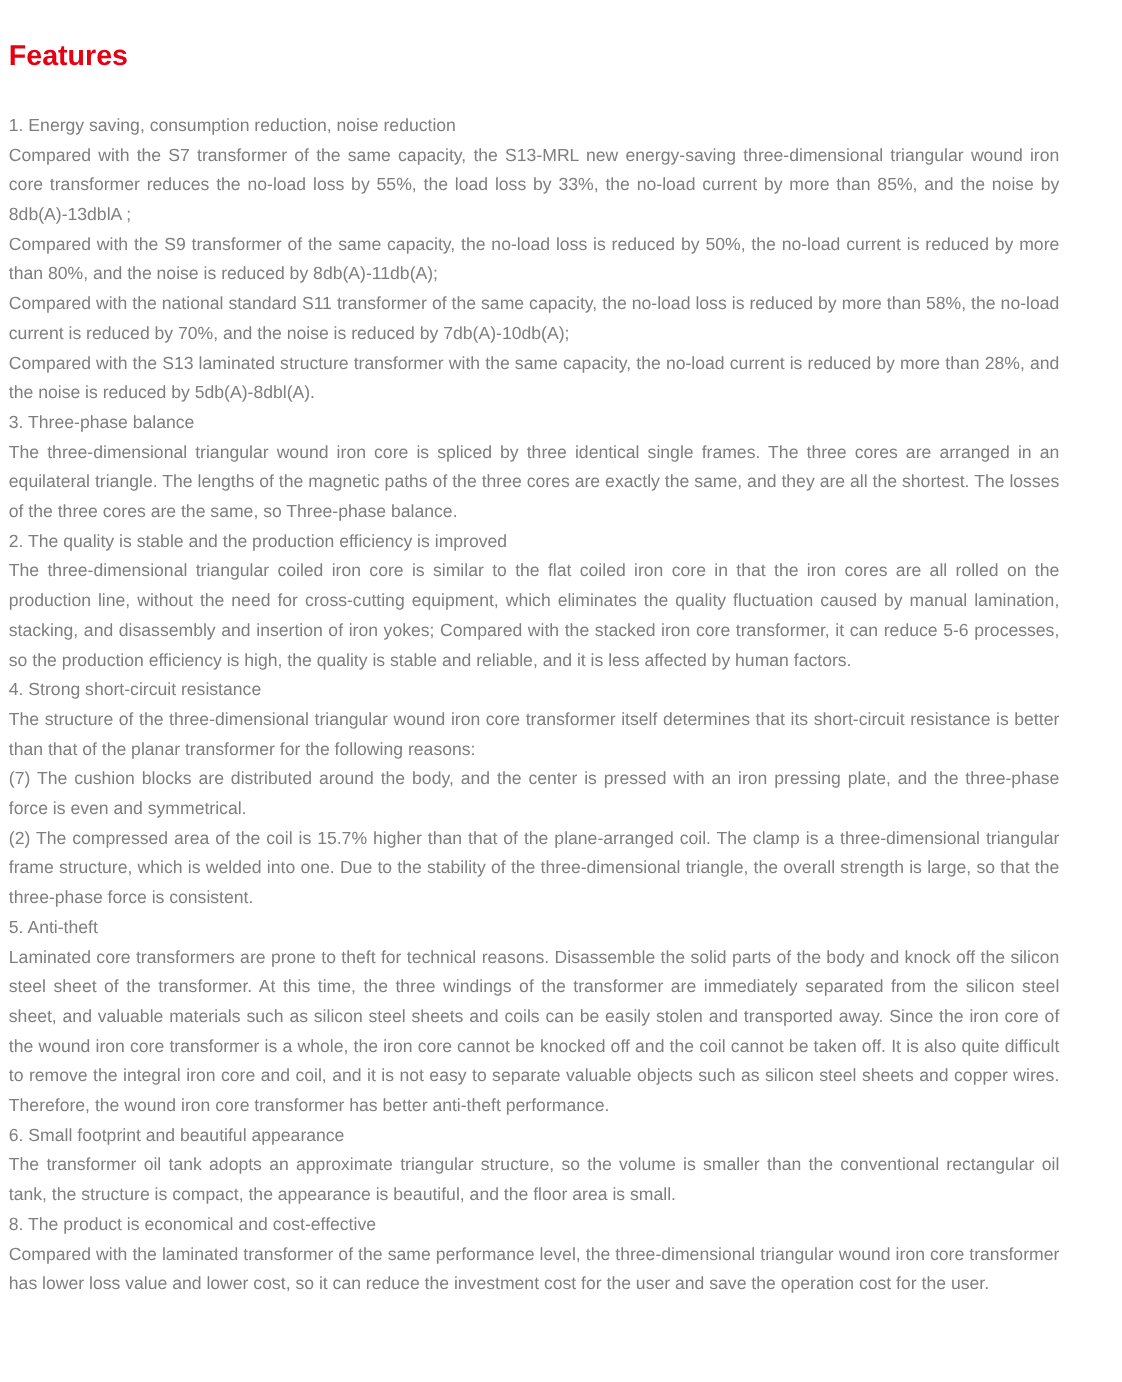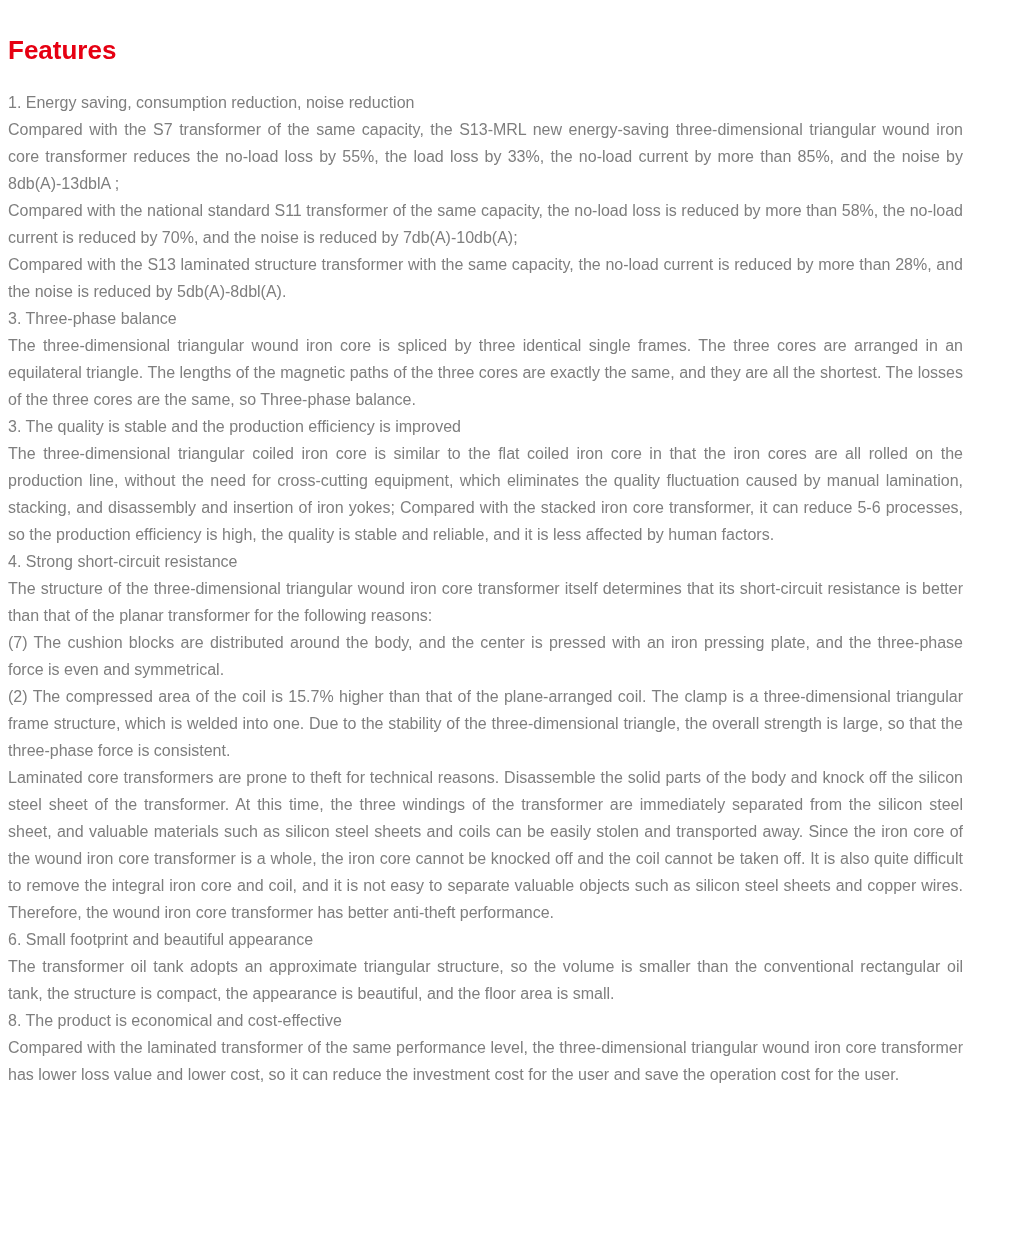--- a/index.html
+++ b/index.html
@@ -18,50 +18,52 @@
     padding: 0 9px 60px 8px;
   }
   .page-title {
     margin: 36px 0 0 0;
     font-size: 26px;
     line-height: 28px;
     font-weight: 700;
     color: #e60012;
   }
   .content {
-    margin-top: 25px;
+    margin-top: 37px;
     color: #7e7e7e;
     font-size: 16px;
   }
   .block {
     margin: 0;
     line-height: 27px;
     text-align: justify;
   }
 </style>
 </head>
 <body>
 
 <div class="page">
 
   <h1 class="page-title">Features</h1>
 
   <div class="content">
     <p class="block">1. Energy saving, consumption reduction, noise reduction</p>
     <p class="block">Compared with the S7 transformer of the same capacity, the S13-MRL new energy-saving three-dimensional triangular wound iron core transformer reduces the no-load loss by 55%, the load loss by 33%, the no-load current by more than 85%, and the noise by 8db(A)-13dblA ;</p>
+    <p class="block">Compared with the S9 transformer of the same capacity, the no-load loss is reduced by 50%, the no-load current is reduced by more than 80%, and the noise is reduced by 8db(A)-11db(A);</p>
     <p class="block">Compared with the national standard S11 transformer of the same capacity, the no-load loss is reduced by more than 58%, the no-load current is reduced by 70%, and the noise is reduced by 7db(A)-10db(A);</p>
     <p class="block">Compared with the S13 laminated structure transformer with the same capacity, the no-load current is reduced by more than 28%, and the noise is reduced by 5db(A)-8dbl(A).</p>
     <p class="block">3. Three-phase balance</p>
     <p class="block">The three-dimensional triangular wound iron core is spliced by three identical single frames. The three cores are arranged in an equilateral triangle. The lengths of the magnetic paths of the three cores are exactly the same, and they are all the shortest. The losses of the three cores are the same, so Three-phase balance.</p>
-    <p class="block">3. The quality is stable and the production efficiency is improved</p>
+    <p class="block">2. The quality is stable and the production efficiency is improved</p>
     <p class="block">The three-dimensional triangular coiled iron core is similar to the flat coiled iron core in that the iron cores are all rolled on the production line, without the need for cross-cutting equipment, which eliminates the quality fluctuation caused by manual lamination, stacking, and disassembly and insertion of iron yokes; Compared with the stacked iron core transformer, it can reduce 5-6 processes, so the production efficiency is high, the quality is stable and reliable, and it is less affected by human factors.</p>
     <p class="block">4. Strong short-circuit resistance</p>
     <p class="block">The structure of the three-dimensional triangular wound iron core transformer itself determines that its short-circuit resistance is better than that of the planar transformer for the following reasons:</p>
     <p class="block">(7) The cushion blocks are distributed around the body, and the center is pressed with an iron pressing plate, and the three-phase force is even and symmetrical.</p>
     <p class="block">(2) The compressed area of the coil is 15.7% higher than that of the plane-arranged coil. The clamp is a three-dimensional triangular frame structure, which is welded into one. Due to the stability of the three-dimensional triangle, the overall strength is large, so that the three-phase force is consistent.</p>
+    <p class="block">5. Anti-theft</p>
     <p class="block">Laminated core transformers are prone to theft for technical reasons. Disassemble the solid parts of the body and knock off the silicon steel sheet of the transformer. At this time, the three windings of the transformer are immediately separated from the silicon steel sheet, and valuable materials such as silicon steel sheets and coils can be easily stolen and transported away. Since the iron core of the wound iron core transformer is a whole, the iron core cannot be knocked off and the coil cannot be taken off. It is also quite difficult to remove the integral iron core and coil, and it is not easy to separate valuable objects such as silicon steel sheets and copper wires. Therefore, the wound iron core transformer has better anti-theft performance.</p>
     <p class="block">6. Small footprint and beautiful appearance</p>
     <p class="block">The transformer oil tank adopts an approximate triangular structure, so the volume is smaller than the conventional rectangular oil tank, the structure is compact, the appearance is beautiful, and the floor area is small.</p>
     <p class="block">8. The product is economical and cost-effective</p>
     <p class="block">Compared with the laminated transformer of the same performance level, the three-dimensional triangular wound iron core transformer has lower loss value and lower cost, so it can reduce the investment cost for the user and save the operation cost for the user.</p>
   </div>
 
 </div>
 
 </body></html>

